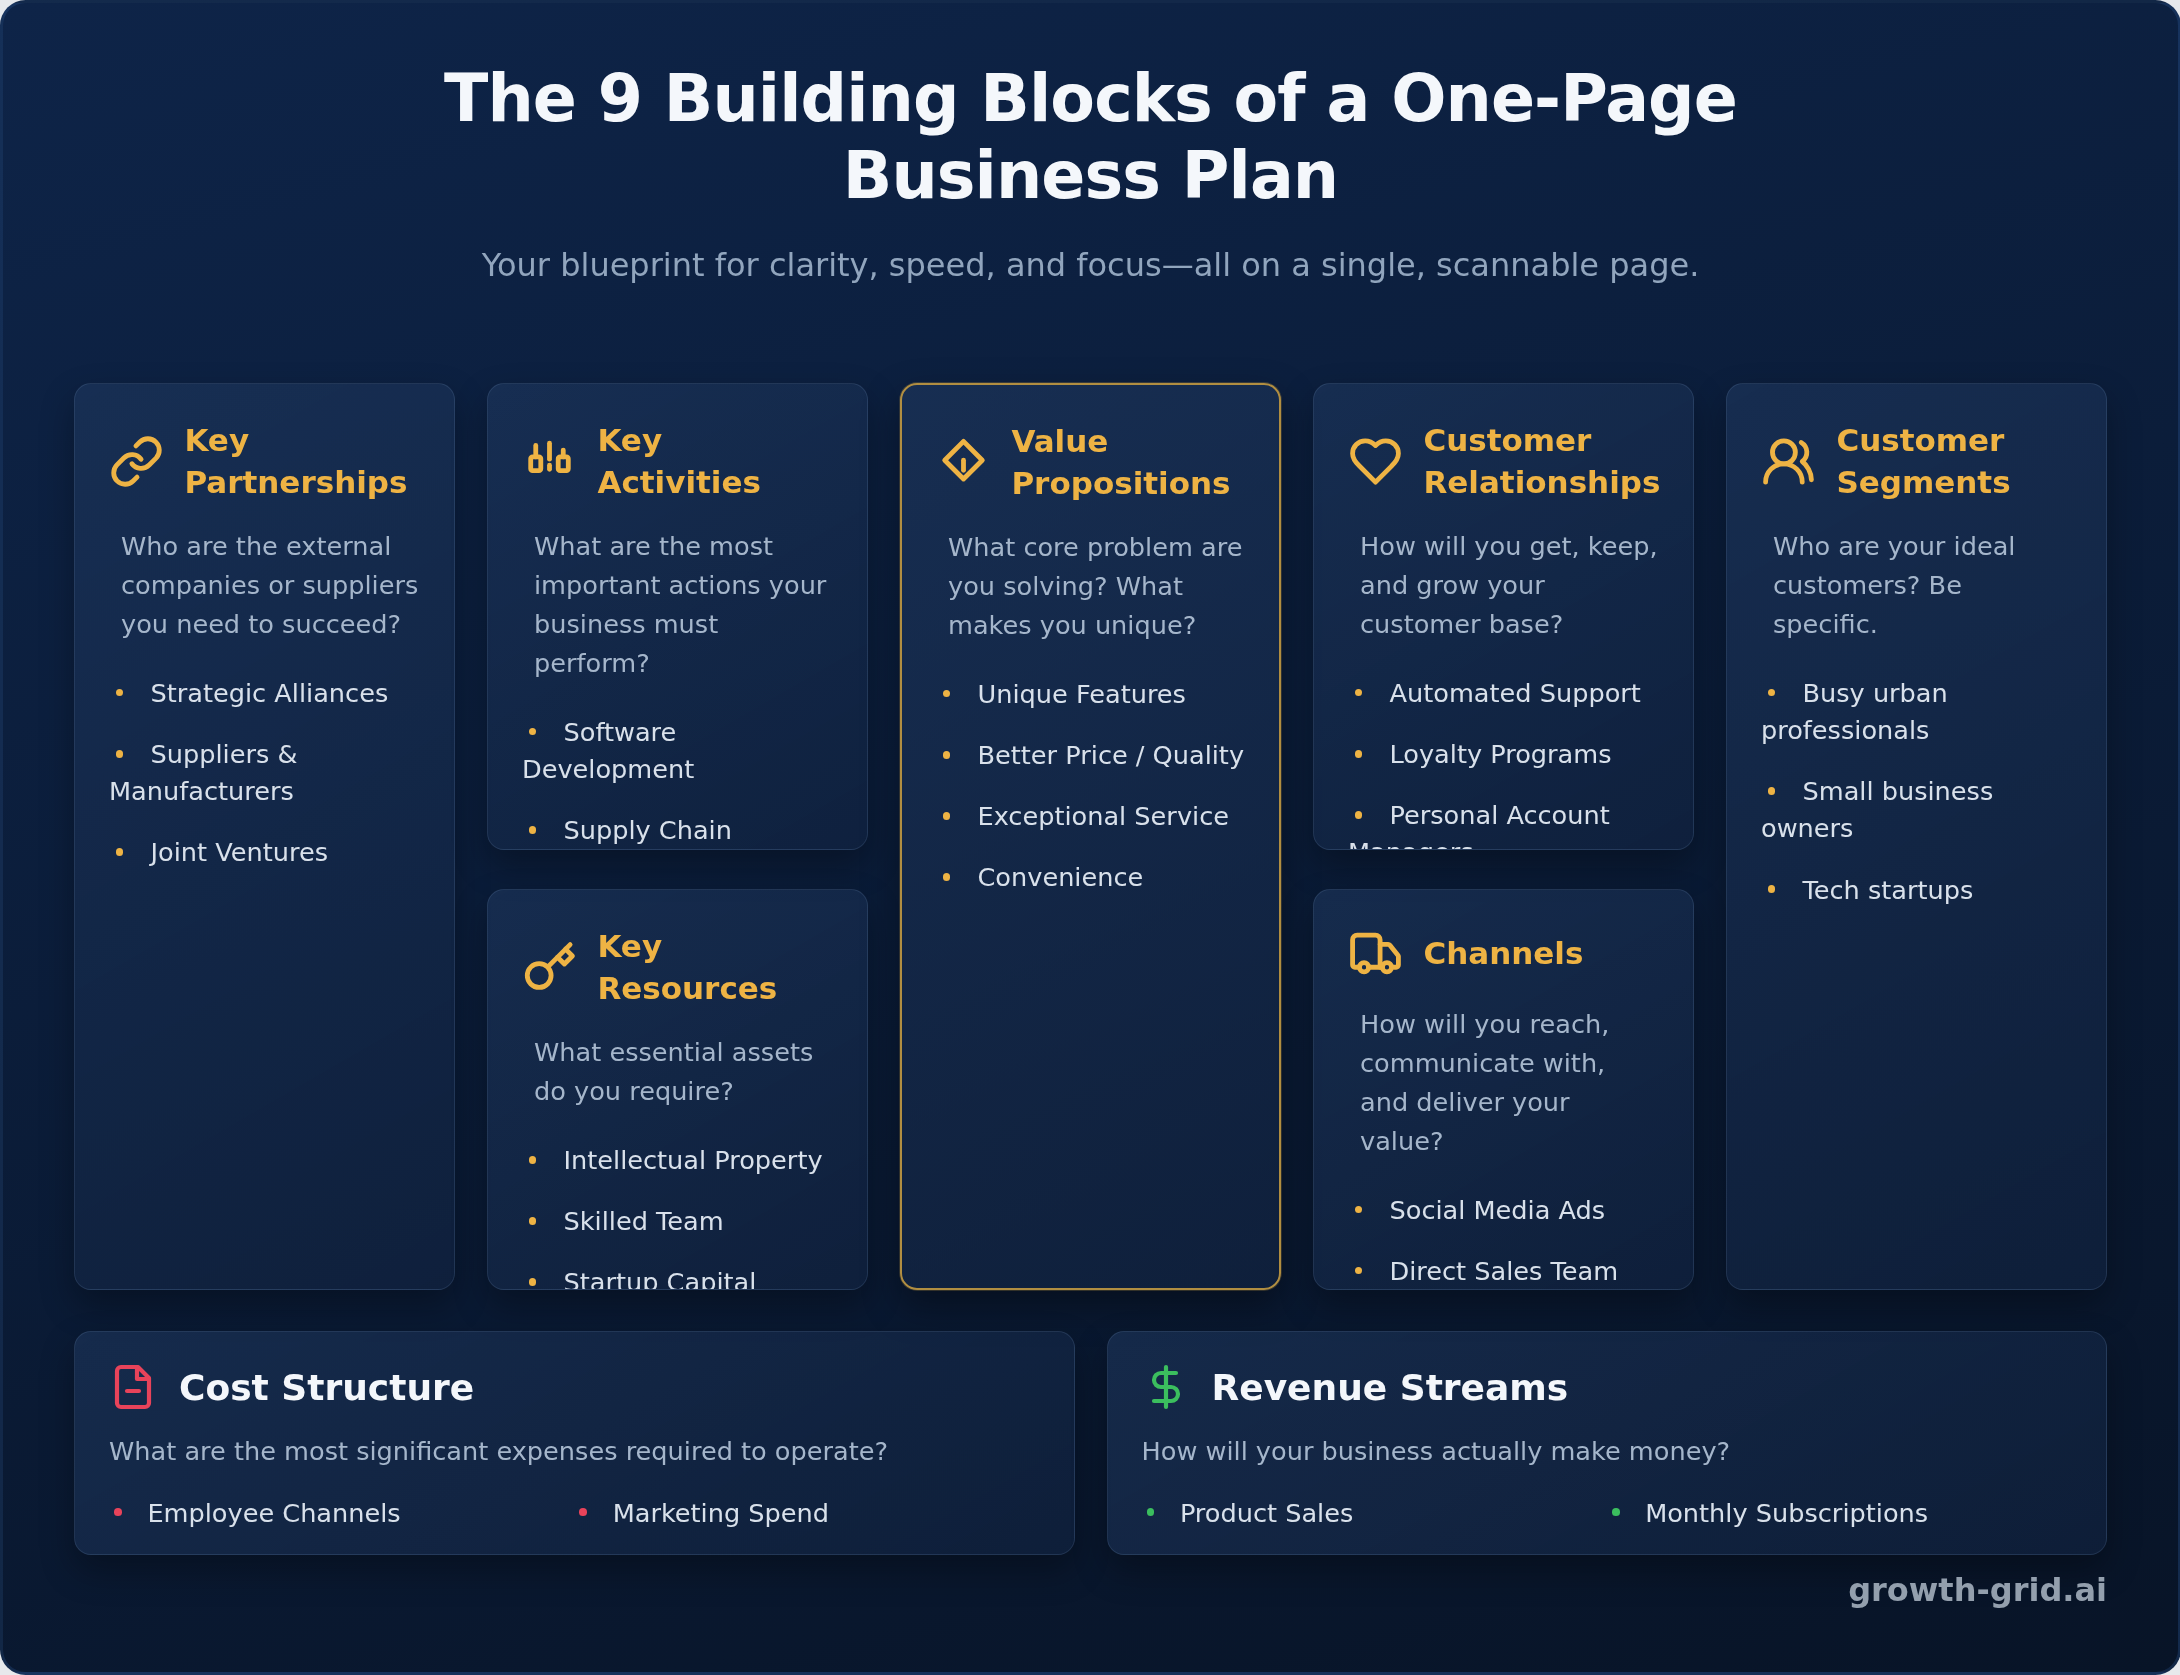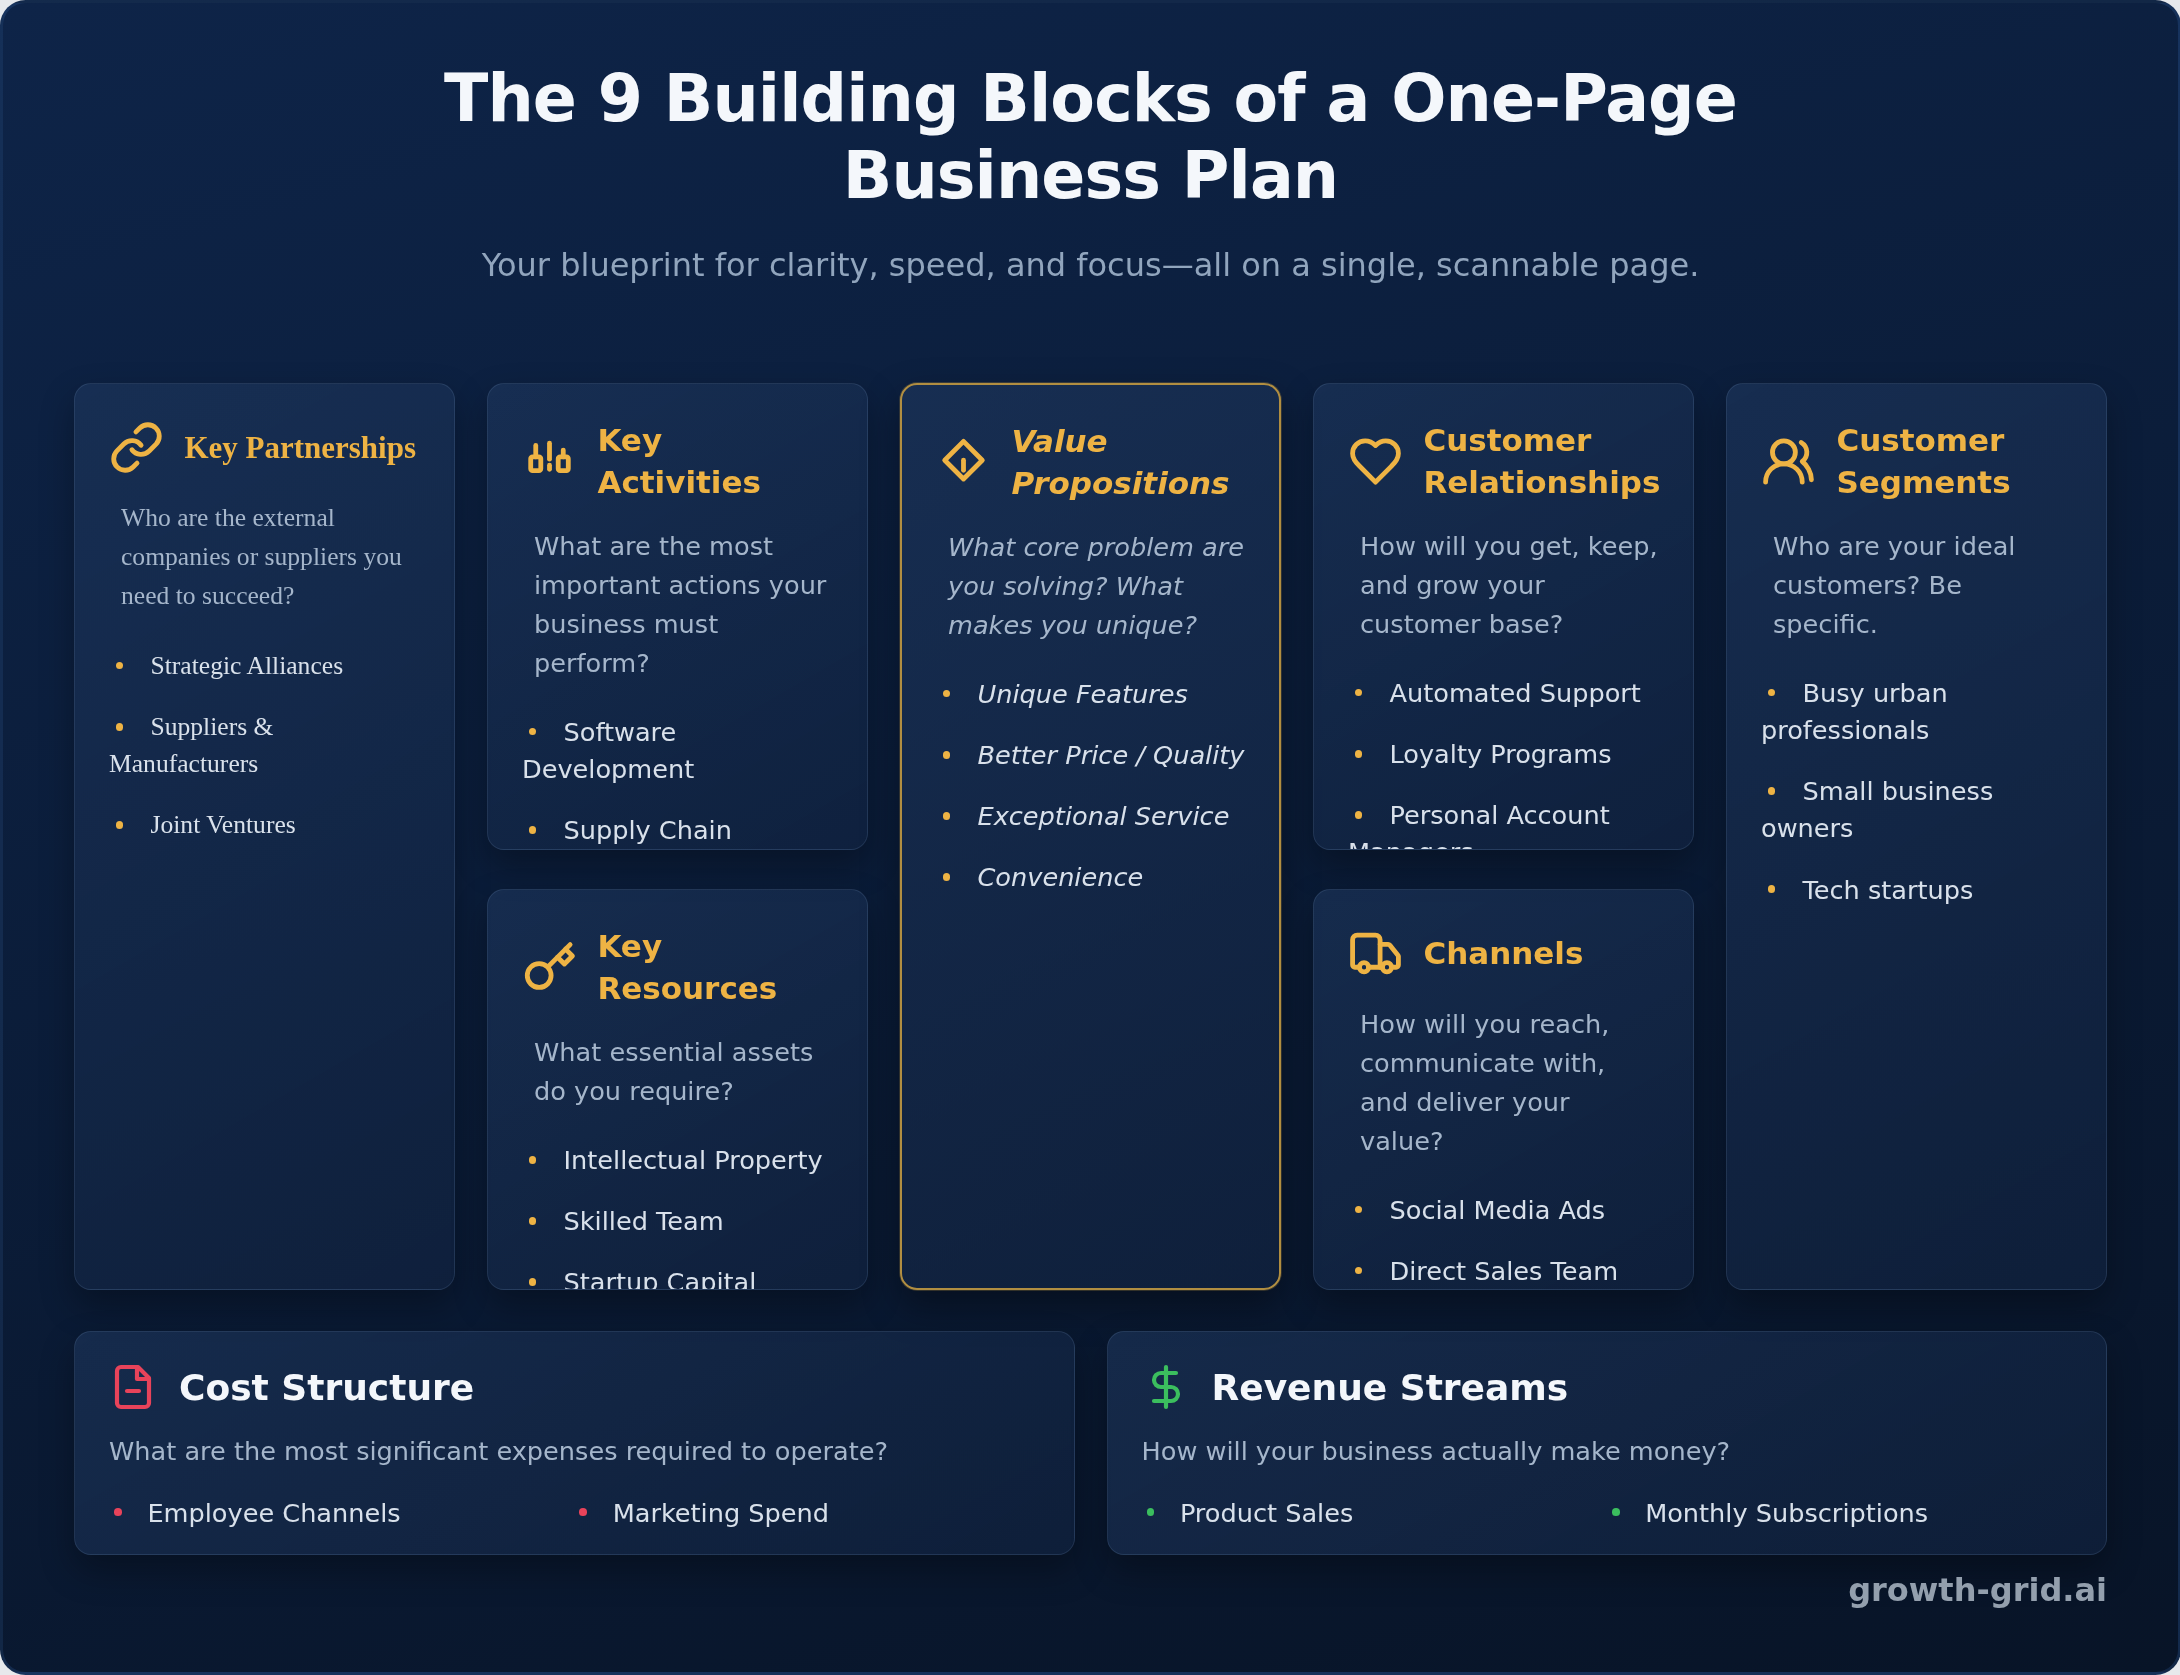--- a/index.html
+++ b/index.html
@@ -44,21 +44,21 @@
     border-radius: 17px;
     padding: 36px 34px;
     box-shadow: 0 15.3px 34px rgba(0, 0, 0, 0.30);
     overflow: hidden;
   }
   .card.tall { grid-row: 1 / span 2; }
   .card.highlight {
     border: 2.6px solid #b18e41;
     box-shadow: 0 0 0 0.9px rgba(212, 168, 67, 0.22), 0 15.3px 37px rgba(0, 0, 0, 0.38);
   }
-  .c1 { grid-column: 1; font-family: Liberation Serif, serif; } .c2 { grid-column: 2; } .c3 { grid-column: 3; font-style: italic; }
+  .c1 { grid-column: 1; } .c2 { grid-column: 2; } .c3 { grid-column: 3; }
   .c4 { grid-column: 4; } .c5 { grid-column: 5; }
   .r1 { grid-row: 1; } .r2 { grid-row: 2; }
 
   .card-head { display: flex; align-items: center; gap: 20.4px; }
   .card-head .icon { flex: 0 0 auto; width: 55px; height: 55px; display: block; }
   .card-title {
     color: #eeb344;
     font-size: 31px;
     font-weight: 800;
     line-height: 1.34;

